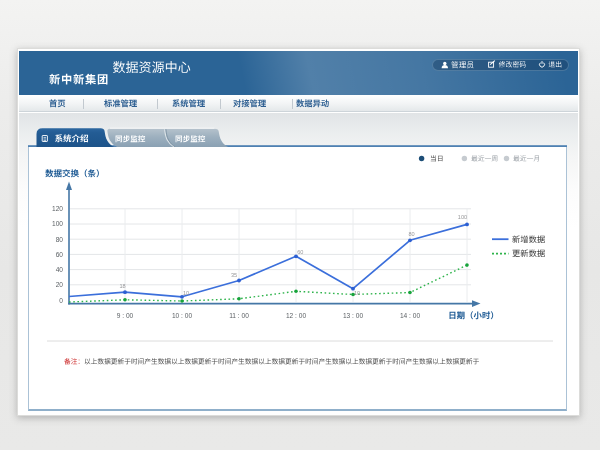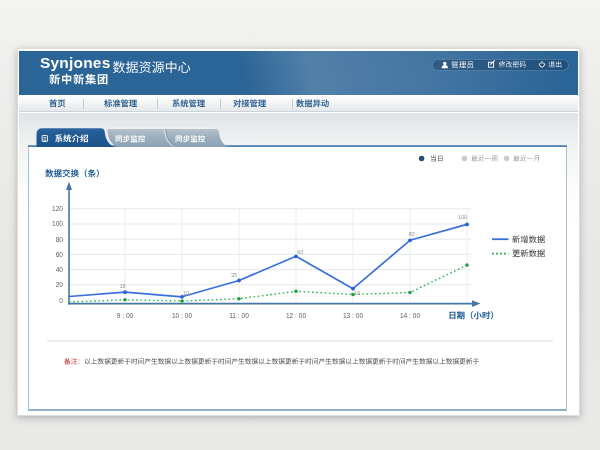--- a/index.html
+++ b/index.html
@@ -183,21 +183,20 @@
       <text x="357" y="295.3" text-anchor="middle" font-family="Liberation Sans, sans-serif" font-size="5.6" fill="#98999b">10</text>
       <text x="411.5" y="236.2" text-anchor="middle" font-family="Liberation Sans, sans-serif" font-size="5.6" fill="#98999b">80</text>
       <text x="462.5" y="218.8" text-anchor="middle" font-family="Liberation Sans, sans-serif" font-size="5.6" fill="#98999b">100</text>
       <line x1="492" y1="239.2" x2="508.5" y2="239.2" stroke="#3b6fdb" stroke-width="1.8"></line>
       <line x1="492" y1="253.6" x2="508.5" y2="253.6" stroke="#2eb34b" stroke-width="1.6" stroke-dasharray="2 2"></line>
       <circle cx="421.6" cy="158.5" r="2.7" fill="#1d4e77"></circle>
       <circle cx="464.4" cy="158.5" r="2.7" fill="#c6cbd0"></circle>
       <circle cx="506.5" cy="158.5" r="2.7" fill="#c6cbd0"></circle>
       <line x1="47" y1="341" x2="553" y2="341" stroke="#dcdcdc" stroke-width="1"></line>
     </svg>
-    <div class="syn">Synjones</div>
     <svg class="t" style="left:49.0px;top:71.5px" width="60" height="15" viewBox="0 -11.3 60 14.7">
       <g fill="#ffffff">
         <use href="#g0" transform="matrix(11.30 0 0 11.30 0.0 0)"></use>
         <use href="#g1" transform="matrix(11.30 0 0 11.30 12.0 0)"></use>
         <use href="#g0" transform="matrix(11.30 0 0 11.30 24.0 0)"></use>
         <use href="#g2" transform="matrix(11.30 0 0 11.30 36.0 0)"></use>
         <use href="#g3" transform="matrix(11.30 0 0 11.30 48.0 0)"></use>
       </g>
     </svg>
     <svg class="t" style="left:111.5px;top:59.3px" width="79" height="17" viewBox="0 -13.2 79 17.2">

